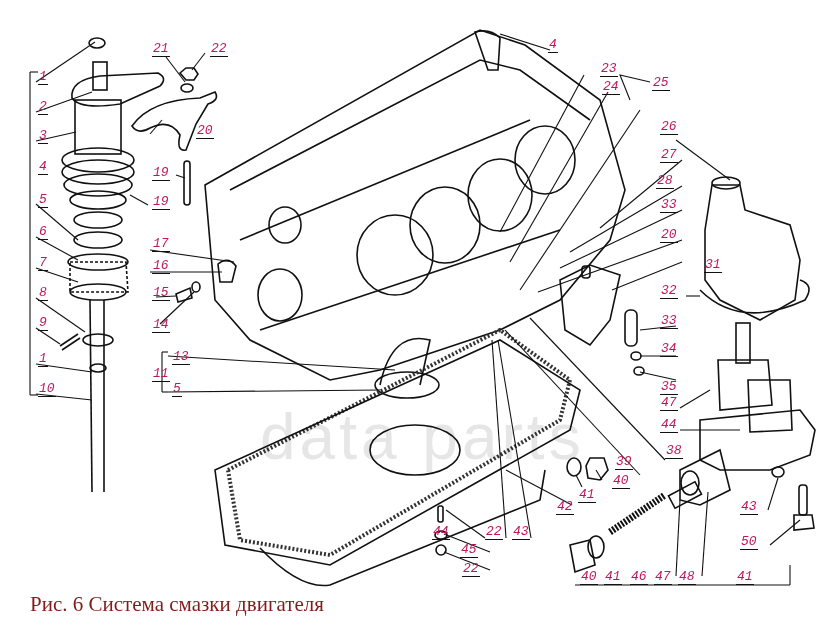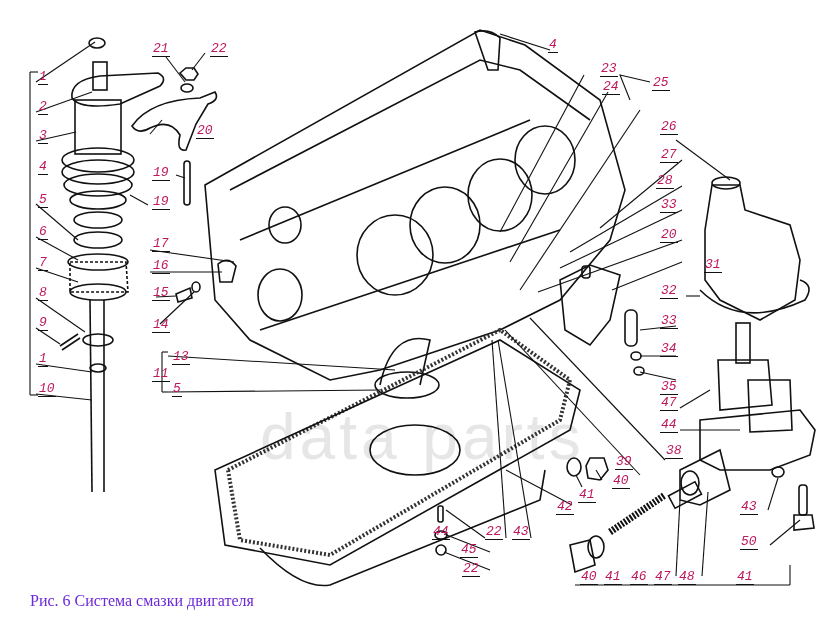--- a/index.html
+++ b/index.html
@@ -1,19 +1,19 @@
 <!DOCTYPE html>
 <html><head>
 <meta charset="utf-8">
 <style>
   html,body{margin:0;padding:0;background:#fff;}
   body{width:834px;height:626px;position:relative;overflow:hidden;font-family:"Liberation Sans",sans-serif;}
   #stage{position:absolute;left:0;top:0;width:834px;height:626px;}
   .callout{position:absolute;font-family:Liberation Mono, monospace;font-style:italic;font-size:13px;color:#be185d;line-height:13px;border-bottom:1.2px solid #111;padding:0 1px 1px 1px;white-space:nowrap;}
-  .caption{position:absolute;left:30px;top:592px;font-family:"Liberation Serif",serif;font-size:16px;color:#6d28d9;}
+  .caption{position:absolute;left:30px;top:592px;font-family:"Liberation Serif",serif;font-size:21px;color:#7f1d1d;}
   .wm{position:absolute;font-family:"Liberation Sans",sans-serif;font-size:64px;color:#e6e6e6;letter-spacing:4px;}
 </style>
 </head>
 <body>
 
 <div id="stage">
   <div class="wm" style="left:260px;top:400px;">data parts</div>
 
   <svg width="834" height="626" style="position:absolute;left:0;top:0">
     <g fill="none" stroke="#111" stroke-width="1.6">

